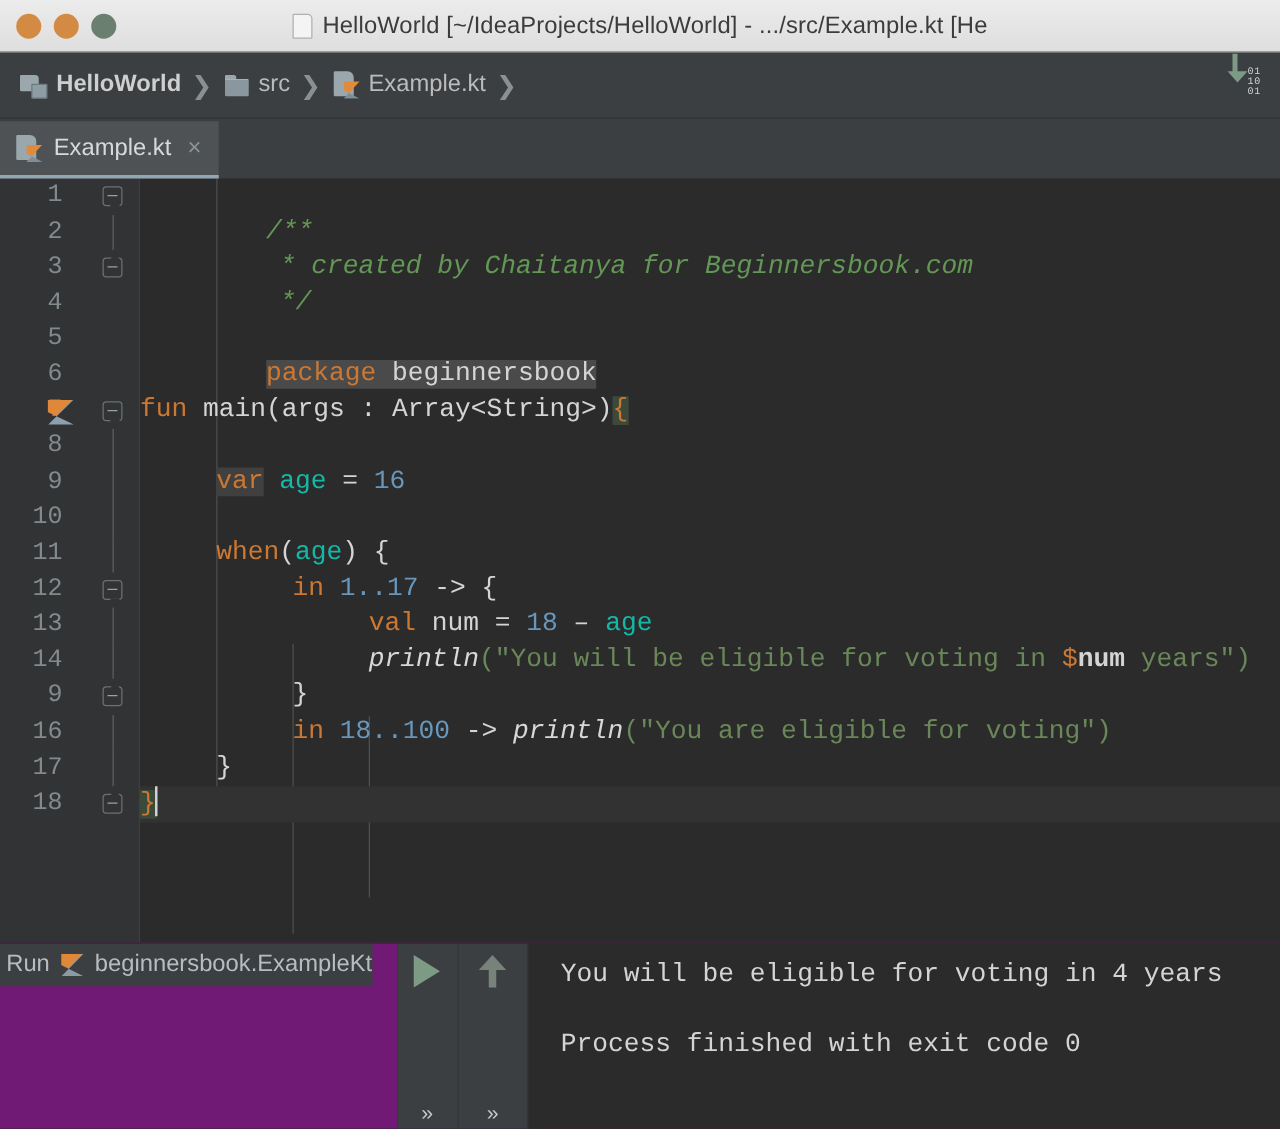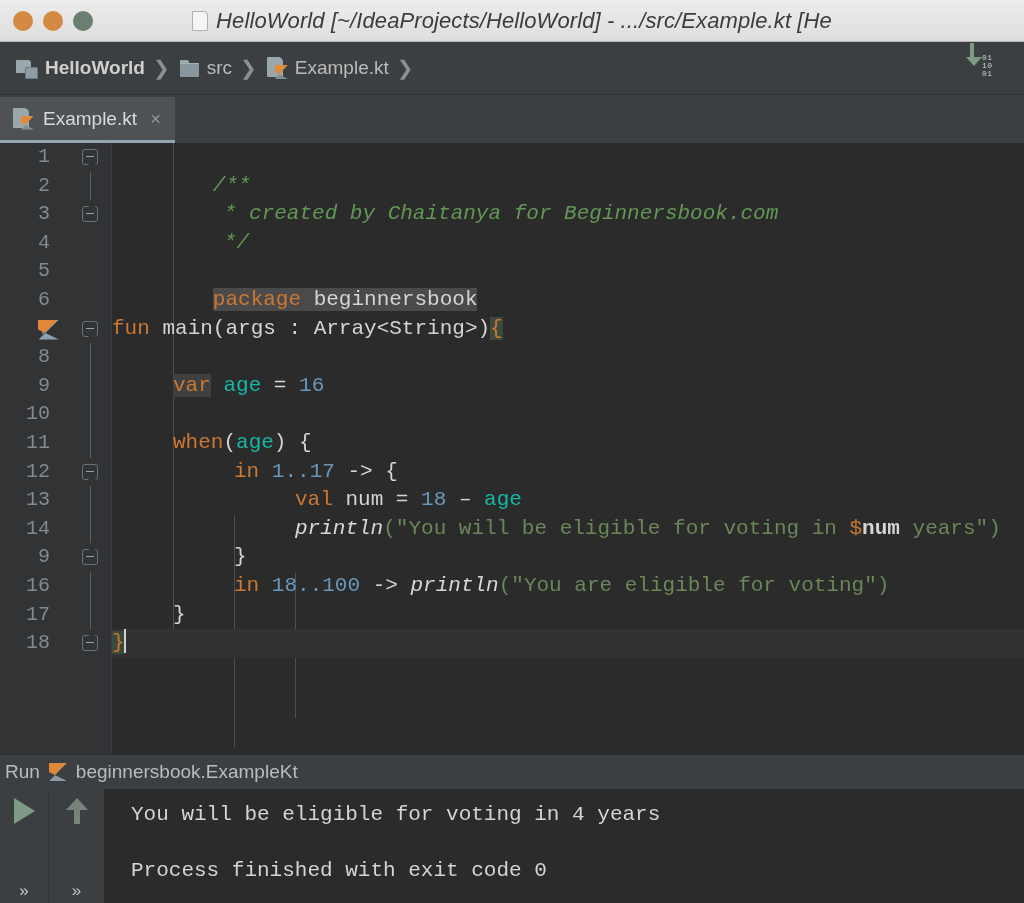--- a/index.html
+++ b/index.html
@@ -54,35 +54,34 @@
   }
   .title-doc-icon {
     width: 16px; height: 20px;
     background: #f4f4f4;
     border: 1px solid #b0b0b0;
     border-radius: 1px 4px 1px 1px;
     display: inline-block;
     flex: 0 0 auto;
   }
   .title-text {
-    font-size: 22px;
+    font-size: 19px;
     color: #3c3c3c;
     white-space: nowrap;
     letter-spacing: 0.1px;
-    font-style: italic;
   }
 
   
   .navbar {
     height: 53px;
     background: #3c3f41;
     display: flex;
     align-items: center;
     justify-content: space-between;
-    padding: 0 24px 0 12px;
+    padding: 0 8px 0 12px;
     border-bottom: 1px solid #2f3133;
   }
   .crumbs { display: flex; align-items: center; gap: 2px; }
   .crumb {
     display: flex;
     align-items: center;
     gap: 7px;
     padding: 2px 4px;
     color: #bbbbbb;
     font-size: 19px;
@@ -348,21 +347,22 @@
     margin-left: -1px;
   }
 
   
   .runpanel {
     position: relative;
     height: 149px;
     background: #701a75;
     border-top: 1px solid #2b2b2b;
     display: flex;
-    flex-direction: column;
+    flex-direction: row;
+    gap: 20px;
   }
   .run-header {
     height: 34px;
     display: flex;
     align-items: center;
     gap: 9px;
     padding-left: 5px;
     color: #b6bdc0;
     font-size: 19px;
     background: #3c3f41;

